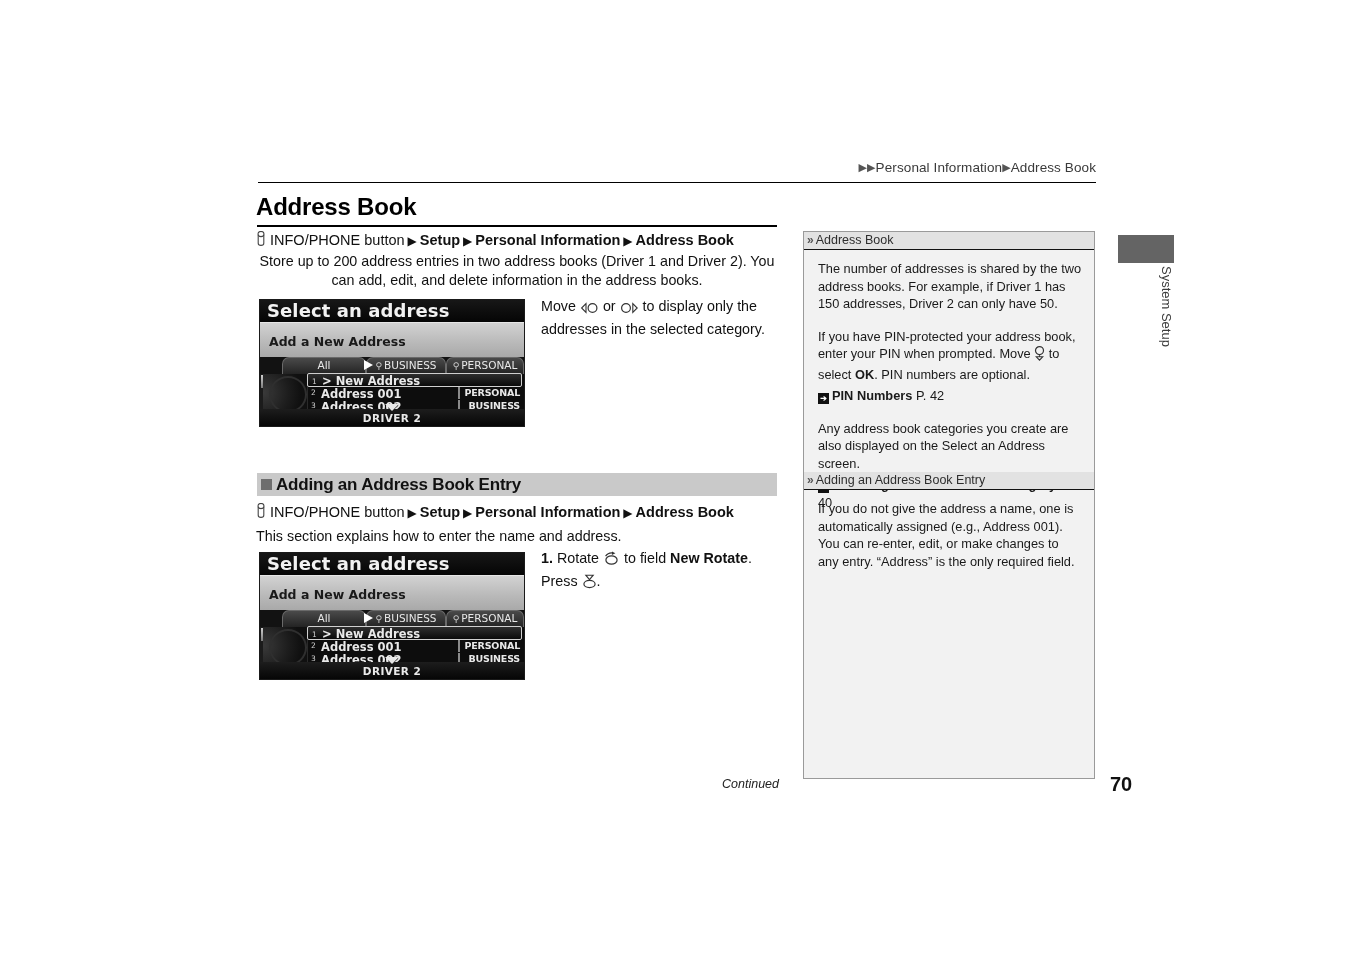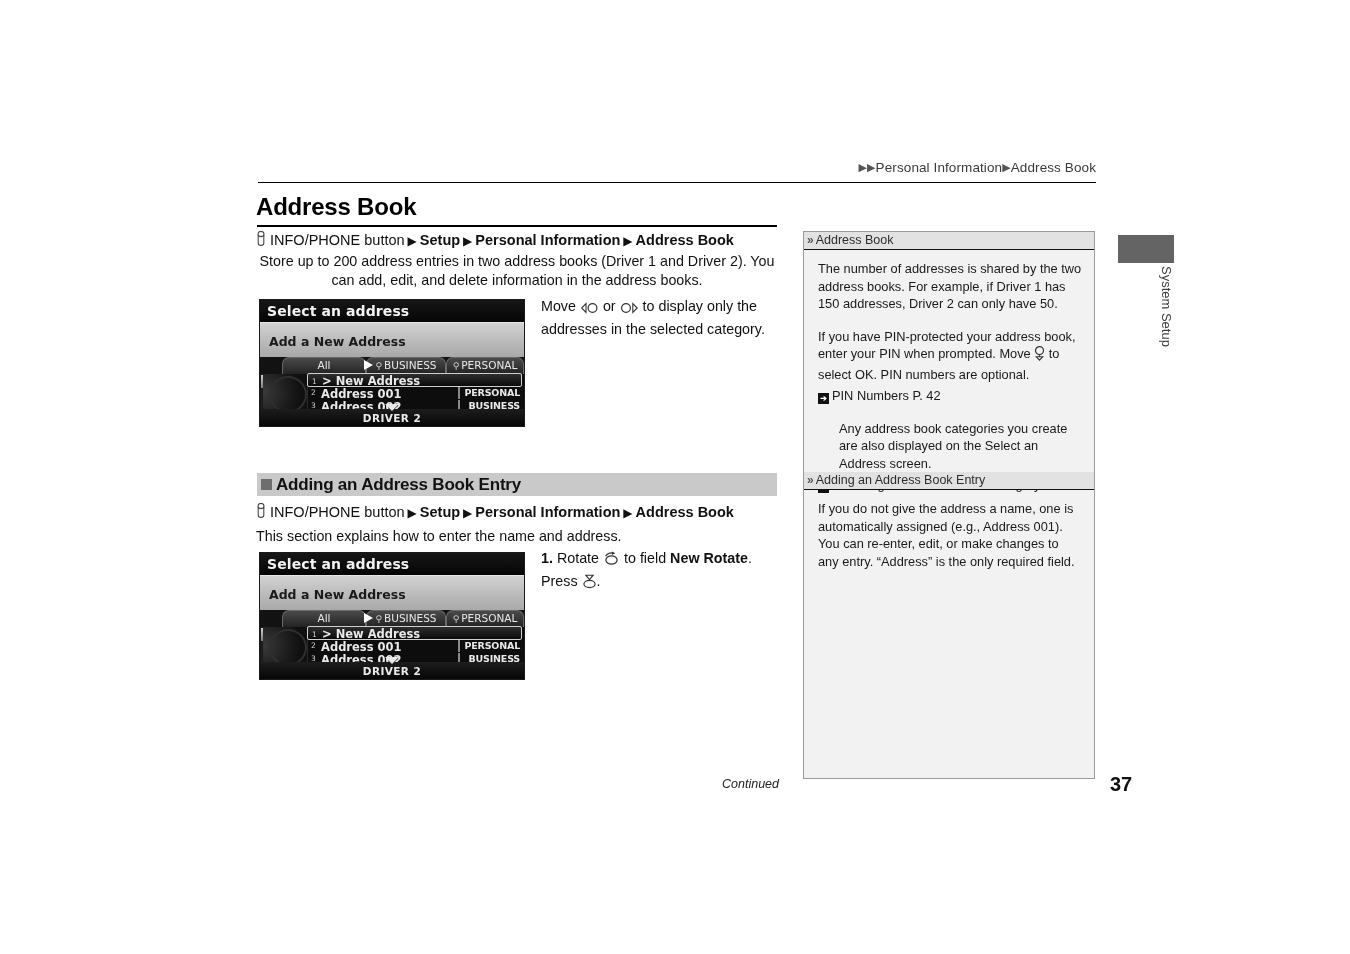--- a/index.html
+++ b/index.html
@@ -56,21 +56,21 @@
   
   .device{
     position:absolute;width:266px;height:128px;background:#0b0b0b;
     border:1px solid #1a1a1a;box-sizing:border-box;
     font-family:"DejaVu Sans", sans-serif;
     overflow:hidden;
   }
   .dev-title{
     position:absolute;left:0;top:0;width:100%;height:22px;
     background:linear-gradient(#171717,#050505);
-    color:#f2f2f2;font-size:14px;font-weight:bold;line-height:22px;
+    color:#f2f2f2;font-size:18px;font-weight:bold;line-height:22px;
     padding-left:7px;box-sizing:border-box;letter-spacing:0.1px;
   }
   .dev-newaddr{
     position:absolute;left:0;top:22px;width:100%;height:35px;
     background:linear-gradient(#d2d2d2,#b8b8b8 60%,#a9a9a9);
     border-top:1px solid #e6e6e6;
     box-sizing:border-box;
   }
   .dev-newaddr span{
     position:absolute;left:9px;top:11px;font-size:12.5px;font-weight:bold;color:#1a1a1a;
@@ -169,21 +169,21 @@
   .note-hdr .ch{
     display:inline-block;color:#555;font-size:12px;margin-right:4px;
     letter-spacing:-2px;font-weight:bold;vertical-align:0px;
   }
   .note-body{
     position:absolute;left:14px;width:264px;
     font-size:12.8px;line-height:17.5px;color:#1a1a1a;
   }
   .note-body p{margin:0 0 15px 0;}
   .note-body p:last-child{margin-bottom:0;}
-  .note-body .b{font-weight:normal;}
+  .note-body .b{font-weight:bold;}
   .refico{
     display:inline-block;width:11px;height:11px;background:#111;color:#fff;
     font-size:8px;line-height:11px;text-align:center;margin-right:3px;
     vertical-align:-1px;font-weight:bold;
   }
 
   
   .thumbtab{
     position:absolute;left:1118px;top:235px;width:56px;height:28px;background:#646464;
   }
@@ -359,35 +359,35 @@
         <span>enter your PIN when prompted. Move </span><span class="gi"><svg width="11" height="15" viewBox="0 0 11 15">
               <circle cx="5.5" cy="4.6" r="4" fill="none" stroke="#333" stroke-width="1.2"></circle>
               <path d="M5.5 9.2 L5.5 11" stroke="#333" stroke-width="1.2"></path>
               <path d="M2.3 10.8 L8.7 10.8 L5.5 14.2 Z" fill="none" stroke="#333" stroke-width="1.1"></path>
             </svg></span><span> to</span><br>
         <span>select </span><span class="b">OK</span><span>. PIN numbers are optional.</span>
       </p>
       <p style="margin-bottom:15px;">
         <span class="refico">➔</span><span class="b">PIN Numbers</span> <span>P. 42</span>
       </p>
-      <p style="margin-bottom:4px;margin-left:21px;">Any address book categories you create are also displayed on the Select an Address screen.</p>
+      <p style="margin-bottom:4px;">Any address book categories you create are also displayed on the Select an Address screen.</p>
       <p>
         <span class="refico">➔</span><span class="b">Selecting an Address Book Category</span> <span>P. 40</span>
       </p>
     </div>
 
     <div class="note-hdr" style="top:240px;">
       <span class="ch">»</span><span>Adding an Address Book Entry</span>
     </div>
 
     <div class="note-body" style="top:268px;">
       <p>If you do not give the address a name, one is automatically assigned (e.g., Address 001). You can re-enter, edit, or make changes to any entry. “Address” is the only required field.</p>
     </div>
 
   </div>
 
   <div class="thumbtab"></div>
   <div class="thumbtab-lbl">System Setup</div>
 
   <div class="continued">Continued</div>
-  <div class="pagenum">37</div>
+  <div class="pagenum">70</div>
 
 </div>
 
 </body></html>

